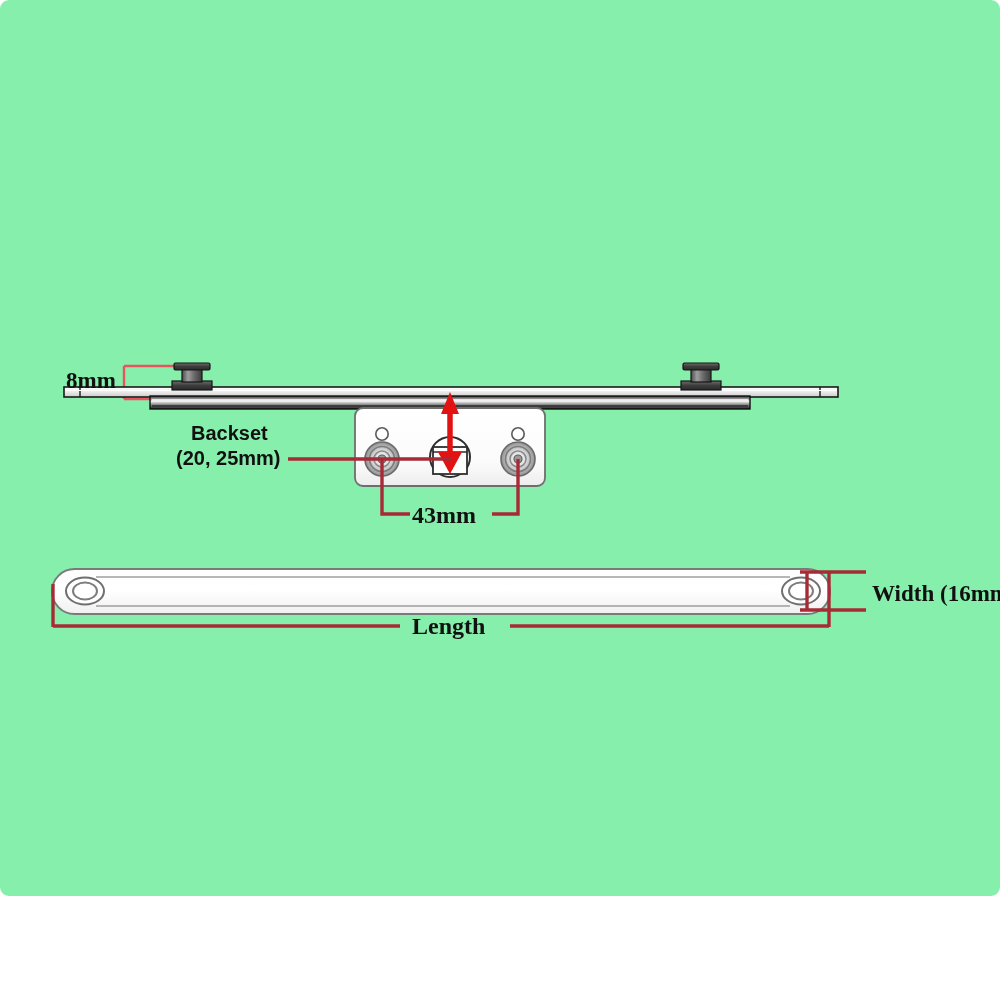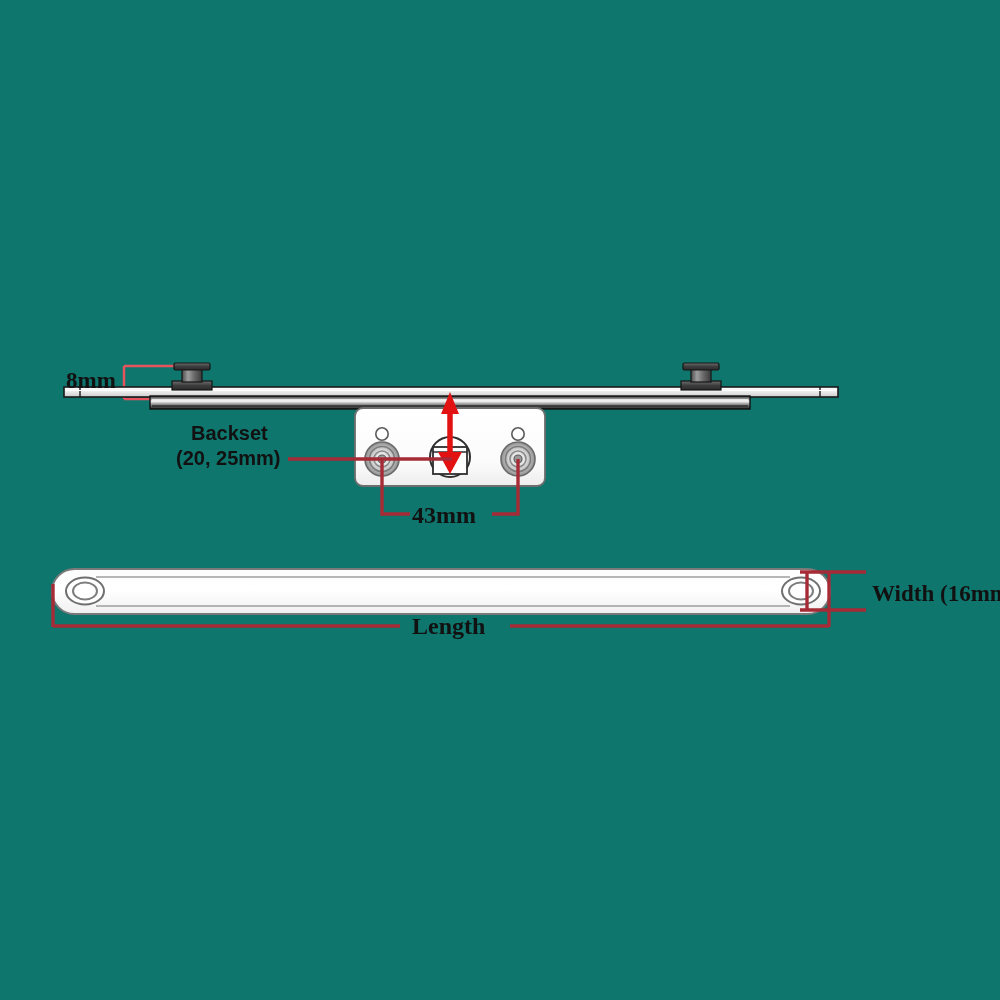--- a/index.html
+++ b/index.html
@@ -10,22 +10,23 @@
   }
   body {
     width: 1000px;
     height: 1000px;
     overflow: hidden;
     font-family: "Liberation Serif", serif;
   }
   #diagram-root {
     position: relative;
     width: 1000px;
-    height: 1000px;
-    background: #0f766e;
+    height: 896px;
+    background: #86efac;
+    border-radius: 9px;
   }
   svg#tech-drawing {
     display: block;
     width: 1000px;
     height: 1000px;
   }
   .dim-text-serif {
     font-family: "Liberation Serif", serif;
     font-weight: bold;
     fill: #111111;

